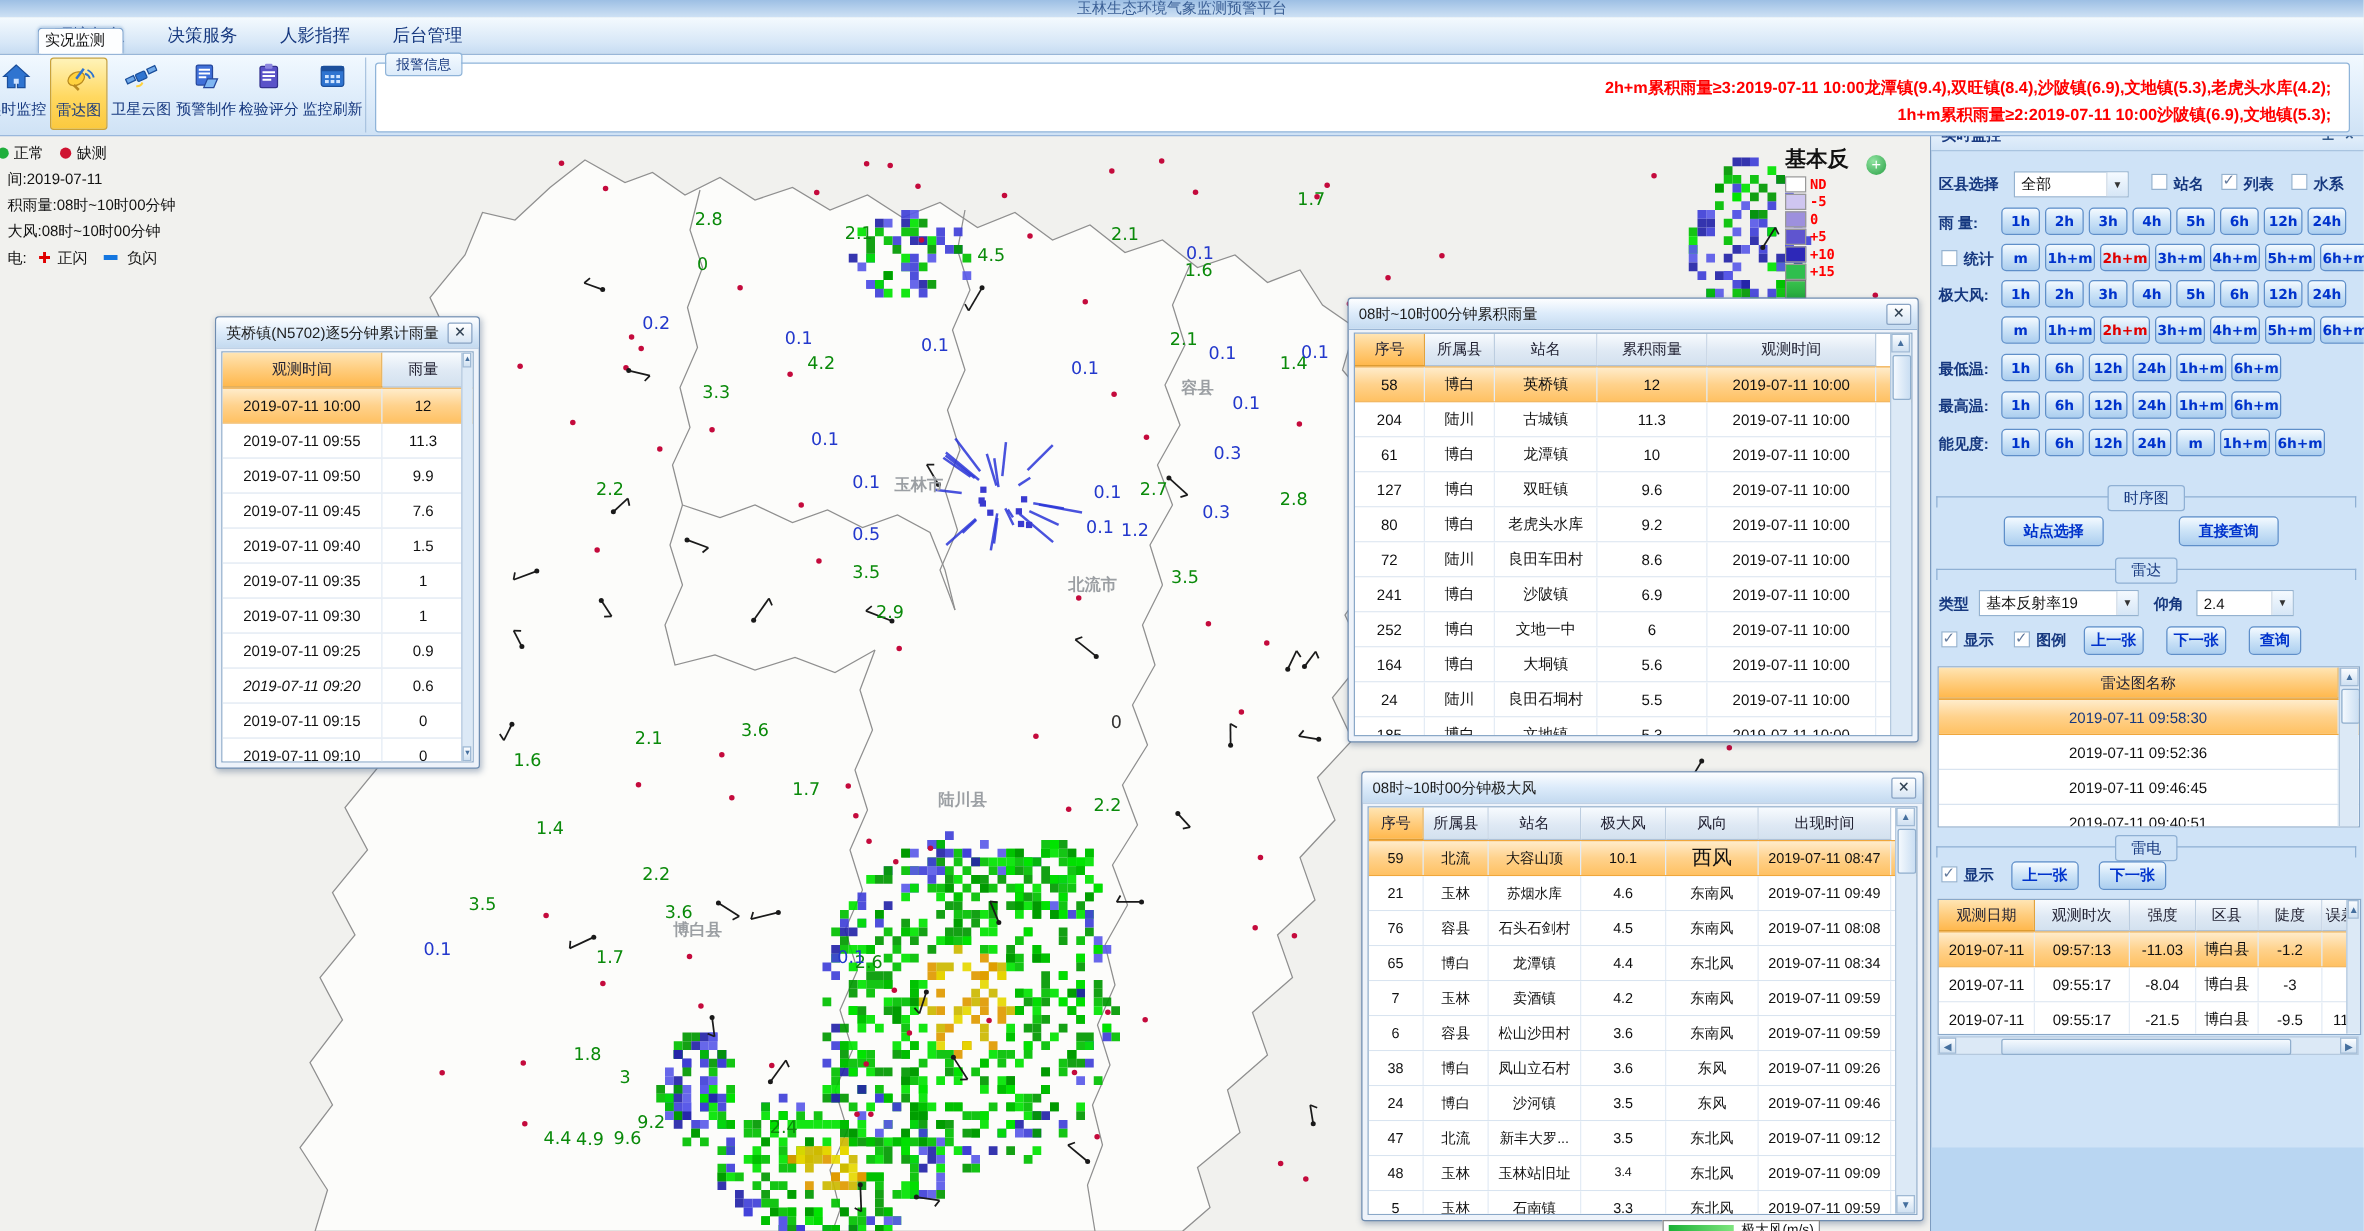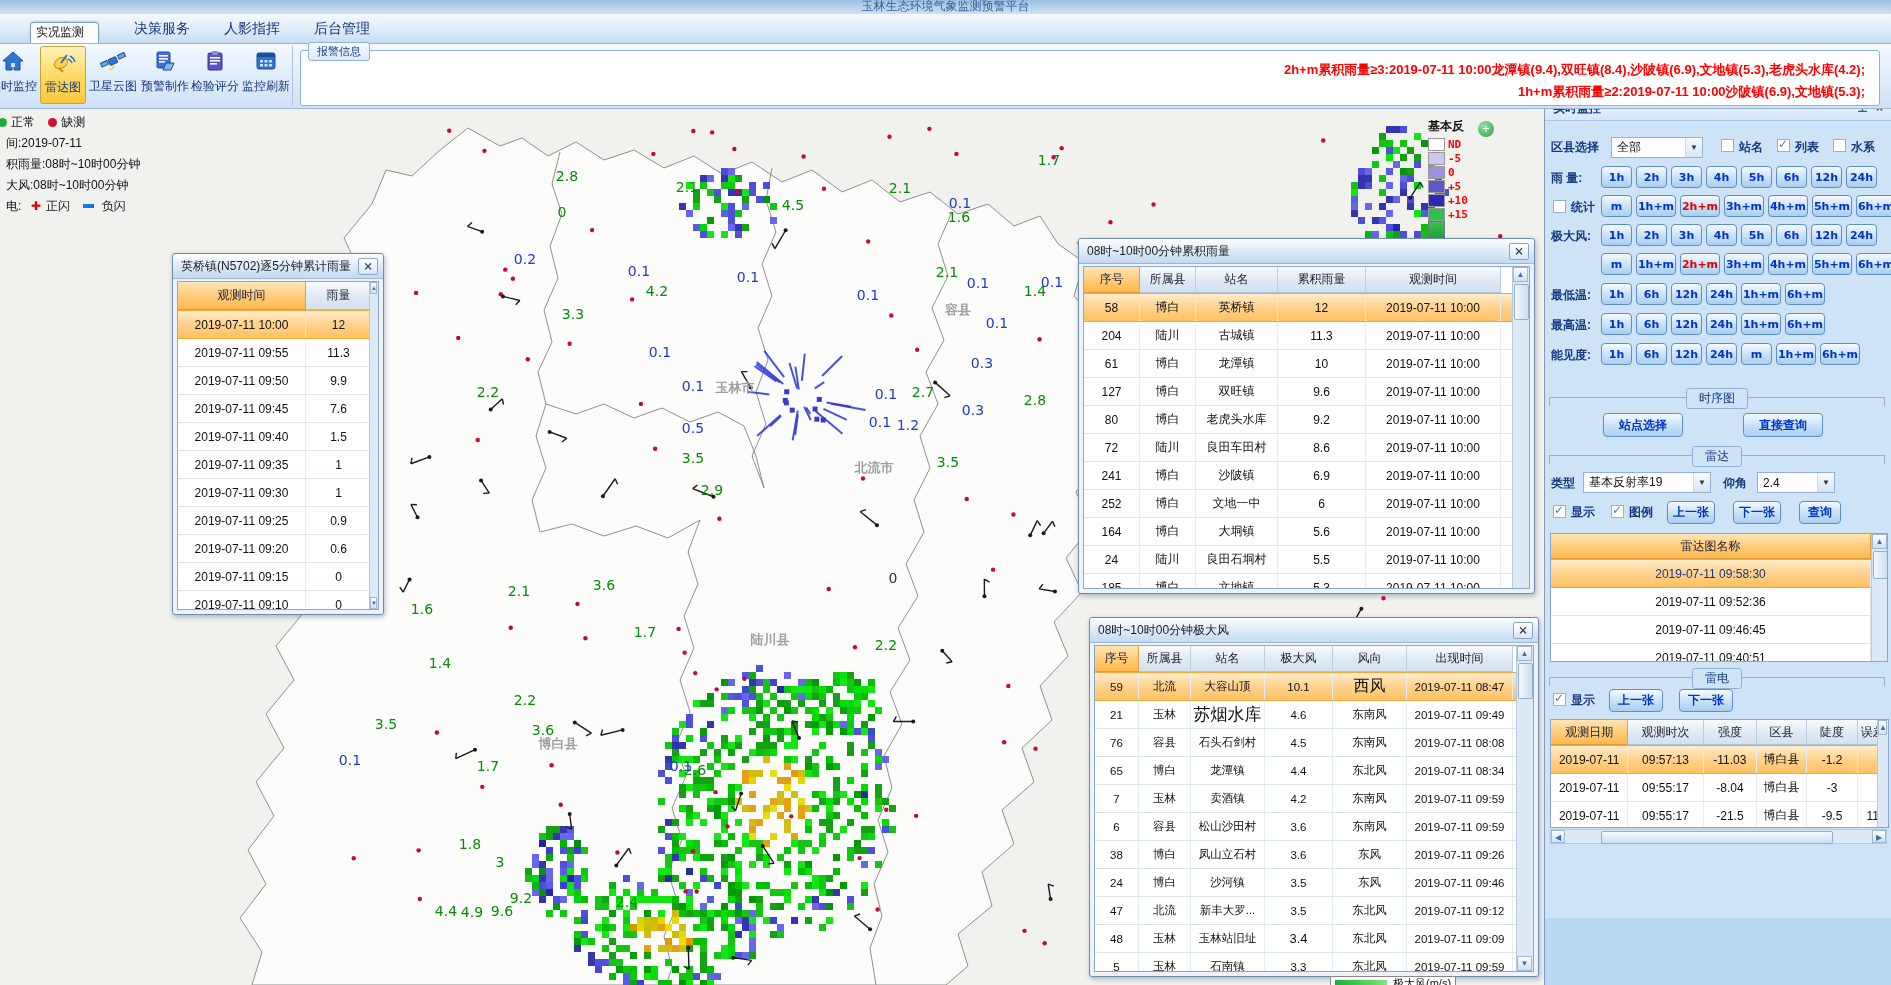--- a/index.html
+++ b/index.html
@@ -37,21 +37,21 @@
   
   #map-svg{position:absolute;left:0;top:0;z-index:0;}
   #num-layer{position:absolute;left:0;top:0;width:1891px;height:985px;z-index:1;pointer-events:none;}
   .mnum{position:absolute;font-size:14px;font-family:"DejaVu Sans",sans-serif;transform:translate(-50%,-50%);white-space:nowrap;}
   .mnum.g{color:#0a8a0a;}
   .mnum.b{color:#2338cc;}
   .mnum.k{color:#333;}
   .cityname{position:absolute;font-size:13px;font-weight:bold;color:#9b9fa3;transform:translate(-50%,-50%);z-index:1;}
   
   #rlegend{position:absolute;left:1428px;top:116px;z-index:2;}
-  #rlegend .ttl{font-size:12px;color:#111;font-weight:bold;margin-top:46px;}
+  #rlegend .ttl{font-size:17px;color:#111;font-weight:bold;margin-top:46px;}
   #rlegend .addbtn{display:inline-block;width:16px;height:16px;border-radius:50%;margin-left:14px;
      background:radial-gradient(circle at 35% 30%,#8fe3a0,#2aa045);color:#fff;font-size:13px;line-height:16px;text-align:center;vertical-align:-3px;}
   .lrow{height:14px;display:flex;align-items:center;}
   .lsw{width:17px;height:13px;border:1px solid #999;box-sizing:border-box;}
   .llb{font-size:11px;font-weight:bold;color:#f00;margin-left:3px;font-family:"DejaVu Sans Mono",monospace;}
   #lgrad{width:17px;height:30px;background:linear-gradient(#38c14d,#0d8c28);border:1px solid #777;box-sizing:border-box;}
   
   #windscale{position:absolute;left:1330px;top:976px;z-index:6;height:12px;background:#fff;border:1px solid #888;
      display:flex;align-items:center;padding:0 4px;font-size:11px;color:#111;}
   #windscale .sw{width:52px;height:7px;background:linear-gradient(90deg,#19b135,#7fe57f);margin-right:6px;}
@@ -1671,21 +1671,21 @@
         </div>
         <div class="trow">
           <div class="td" style="width: 128px; height: 27px;">2019-07-11 09:30</div>
           <div class="td" style="width: 66px; height: 27px;">1</div>
         </div>
         <div class="trow">
           <div class="td" style="width: 128px; height: 27px;">2019-07-11 09:25</div>
           <div class="td" style="width: 66px; height: 27px;">0.9</div>
         </div>
         <div class="trow">
-          <div class="td" style="width: 128px; height: 27px;">2019-07-11 09:20</div>
+          <div class="td" style="width: 128px; height: 27px; font-style: italic;">2019-07-11 09:20</div>
           <div class="td" style="width: 66px; height: 27px;">0.6</div>
         </div>
         <div class="trow">
           <div class="td" style="width: 128px; height: 27px;">2019-07-11 09:15</div>
           <div class="td" style="width: 66px; height: 27px;">0</div>
         </div>
         <div class="trow">
           <div class="td" style="width: 128px; height: 27px;">2019-07-11 09:10</div>
           <div class="td" style="width: 66px; height: 27px;">0</div>
         </div>
@@ -1815,21 +1815,21 @@
           <div class="td" style="width: 44px; height: 27px; font-size: 11.5px;">59</div>
           <div class="td" style="width: 52px; height: 27px; font-size: 11.5px;">北流</div>
           <div class="td" style="width: 74px; height: 27px; font-size: 11.5px;">大容山顶</div>
           <div class="td" style="width: 68px; height: 27px; font-size: 11.5px;">10.1</div>
           <div class="td" style="width: 74px; height: 27px; font-size: 16px;">西风</div>
           <div class="td" style="width: 106px; height: 27px; font-size: 11.5px;">2019-07-11 08:47</div>
         </div>
         <div class="trow">
           <div class="td" style="width: 44px; height: 27px; font-size: 11.5px;">21</div>
           <div class="td" style="width: 52px; height: 27px; font-size: 11.5px;">玉林</div>
-          <div class="td" style="width: 74px; height: 27px; font-size: 17px;">苏烟水库</div>
+          <div class="td" style="width: 74px; height: 27px; font-size: 11px;">苏烟水库</div>
           <div class="td" style="width: 68px; height: 27px; font-size: 11.5px;">4.6</div>
           <div class="td" style="width: 74px; height: 27px; font-size: 11.5px;">东南风</div>
           <div class="td" style="width: 106px; height: 27px; font-size: 11.5px;">2019-07-11 09:49</div>
         </div>
         <div class="trow">
           <div class="td" style="width: 44px; height: 27px; font-size: 11.5px;">76</div>
           <div class="td" style="width: 52px; height: 27px; font-size: 11.5px;">容县</div>
           <div class="td" style="width: 74px; height: 27px; font-size: 11.5px;">石头石剑村</div>
           <div class="td" style="width: 68px; height: 27px; font-size: 11.5px;">4.5</div>
           <div class="td" style="width: 74px; height: 27px; font-size: 11.5px;">东南风</div>
@@ -1880,21 +1880,21 @@
           <div class="td" style="width: 52px; height: 27px; font-size: 11.5px;">北流</div>
           <div class="td" style="width: 74px; height: 27px; font-size: 11.5px;">新丰大罗...</div>
           <div class="td" style="width: 68px; height: 27px; font-size: 11.5px;">3.5</div>
           <div class="td" style="width: 74px; height: 27px; font-size: 11.5px;">东北风</div>
           <div class="td" style="width: 106px; height: 27px; font-size: 11.5px;">2019-07-11 09:12</div>
         </div>
         <div class="trow">
           <div class="td" style="width: 44px; height: 27px; font-size: 11.5px;">48</div>
           <div class="td" style="width: 52px; height: 27px; font-size: 11.5px;">玉林</div>
           <div class="td" style="width: 74px; height: 27px; font-size: 11.5px;">玉林站旧址</div>
-          <div class="td" style="width: 68px; height: 27px; font-size: 13px;">3.4</div>
+          <div class="td" style="width: 68px; height: 27px; font-size: 10px;">3.4</div>
           <div class="td" style="width: 74px; height: 27px; font-size: 11.5px;">东北风</div>
           <div class="td" style="width: 106px; height: 27px; font-size: 11.5px;">2019-07-11 09:09</div>
         </div>
         <div class="trow">
           <div class="td" style="width: 44px; height: 27px; font-size: 11.5px;">5</div>
           <div class="td" style="width: 52px; height: 27px; font-size: 11.5px;">玉林</div>
           <div class="td" style="width: 74px; height: 27px; font-size: 11.5px;">石南镇</div>
           <div class="td" style="width: 68px; height: 27px; font-size: 11.5px;">3.3</div>
           <div class="td" style="width: 74px; height: 27px; font-size: 11.5px;">东北风</div>
           <div class="td" style="width: 106px; height: 27px; font-size: 11.5px;">2019-07-11 09:59</div>

